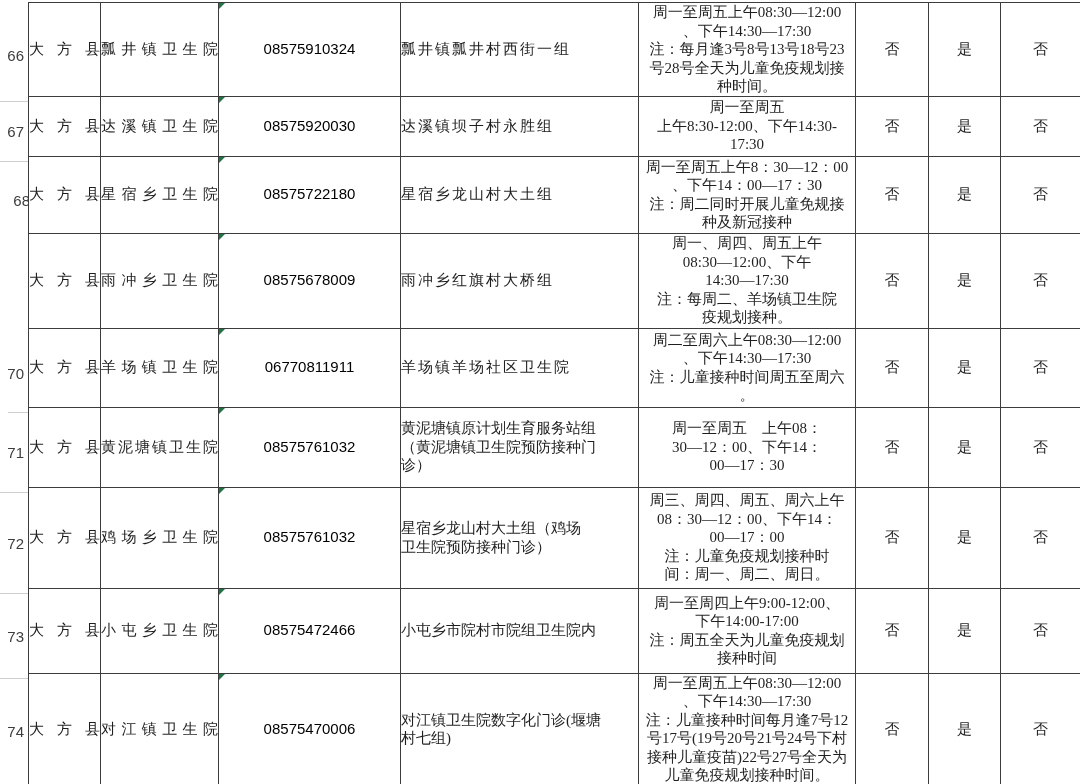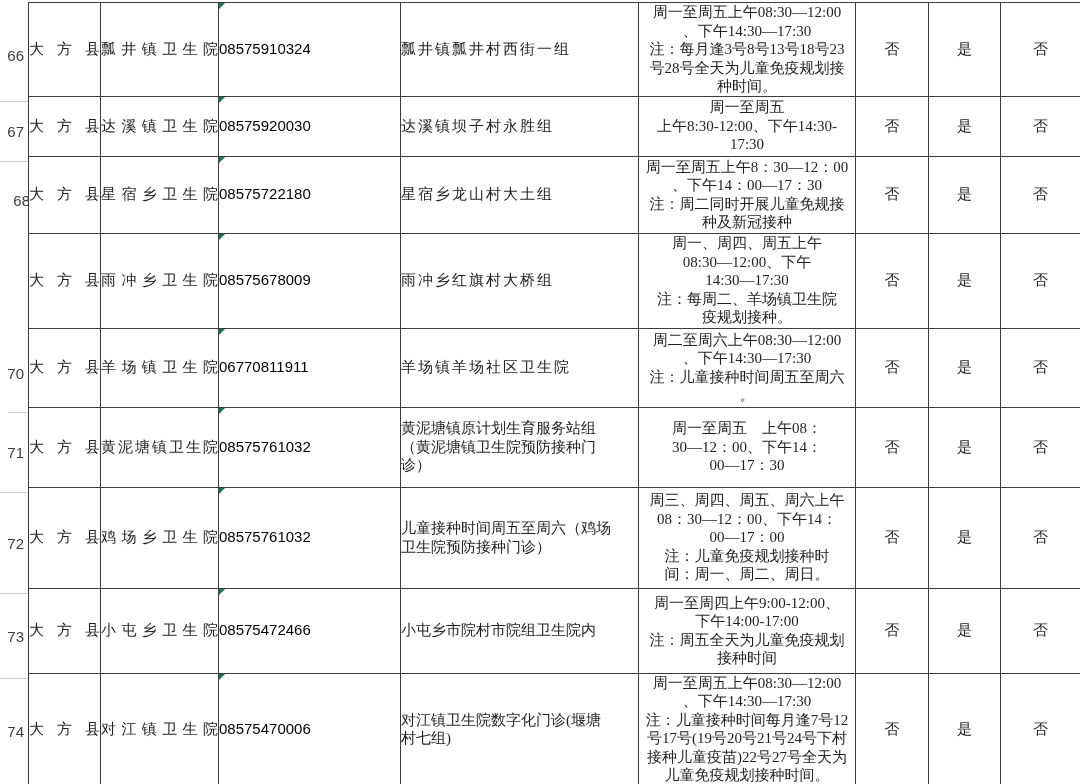--- a/index.html
+++ b/index.html
@@ -25,21 +25,21 @@
   }
   table.grid td {
     box-sizing:border-box; border:1px solid #3c3c3c; padding:0;
     vertical-align:middle; font-size:15px; line-height:18.5px; overflow:hidden;
     background:#ffffff;
   }
   td.c-county { text-align:justify; text-align-last:justify; padding:0 5px; }
   td.c-name   { text-align:justify; text-align-last:justify; padding:0 6px; }
   td.c-phone  {
     font-family:"Liberation Sans","DejaVu Sans",sans-serif; font-size:19px;
-    color:#000; padding-left:2px; position:relative;
+    color:#000; padding-left:2px; position:relative;text-align:center;
   }
   td.c-addr   { padding:2px 9px; }
   td.c-addr.spread { letter-spacing:2px; }
   td.c-sched  { padding:0 2px; }
   td.c-sched .ln { text-align:center; white-space:nowrap; }
   td.c-flag   { text-align:center; }
   .tri {
     position:absolute; top:0; left:0; width:0; height:0;
     border-top:6px solid #217346; border-right:6px solid transparent;
   }
@@ -197,21 +197,21 @@
       <td class="c-flag">否</td>
     </tr>
         <tr style="height: 101px;">
       <td class="c-county">大方县</td>
       <td class="c-name">鸡场乡卫生院</td>
       <td class="c-phone">
         <span class="tri"></span>
         <span class="phone-text">08575761032</span>
       </td>
       <td class="c-addr">
-            <div>儿童接种时间周五至周六（鸡场</div>
+            <div>星宿乡龙山村大土组（鸡场</div>
             <div>卫生院预防接种门诊）</div>
           </td>
       <td class="c-sched">
             <div class="ln">周三、周四、周五、周六上午</div>
             <div class="ln">08：30—12：00、下午14：</div>
             <div class="ln">00—17：00</div>
             <div class="ln">注：儿童免疫规划接种时</div>
             <div class="ln">间：周一、周二、周日。</div>
           </td>
       <td class="c-flag">否</td>

